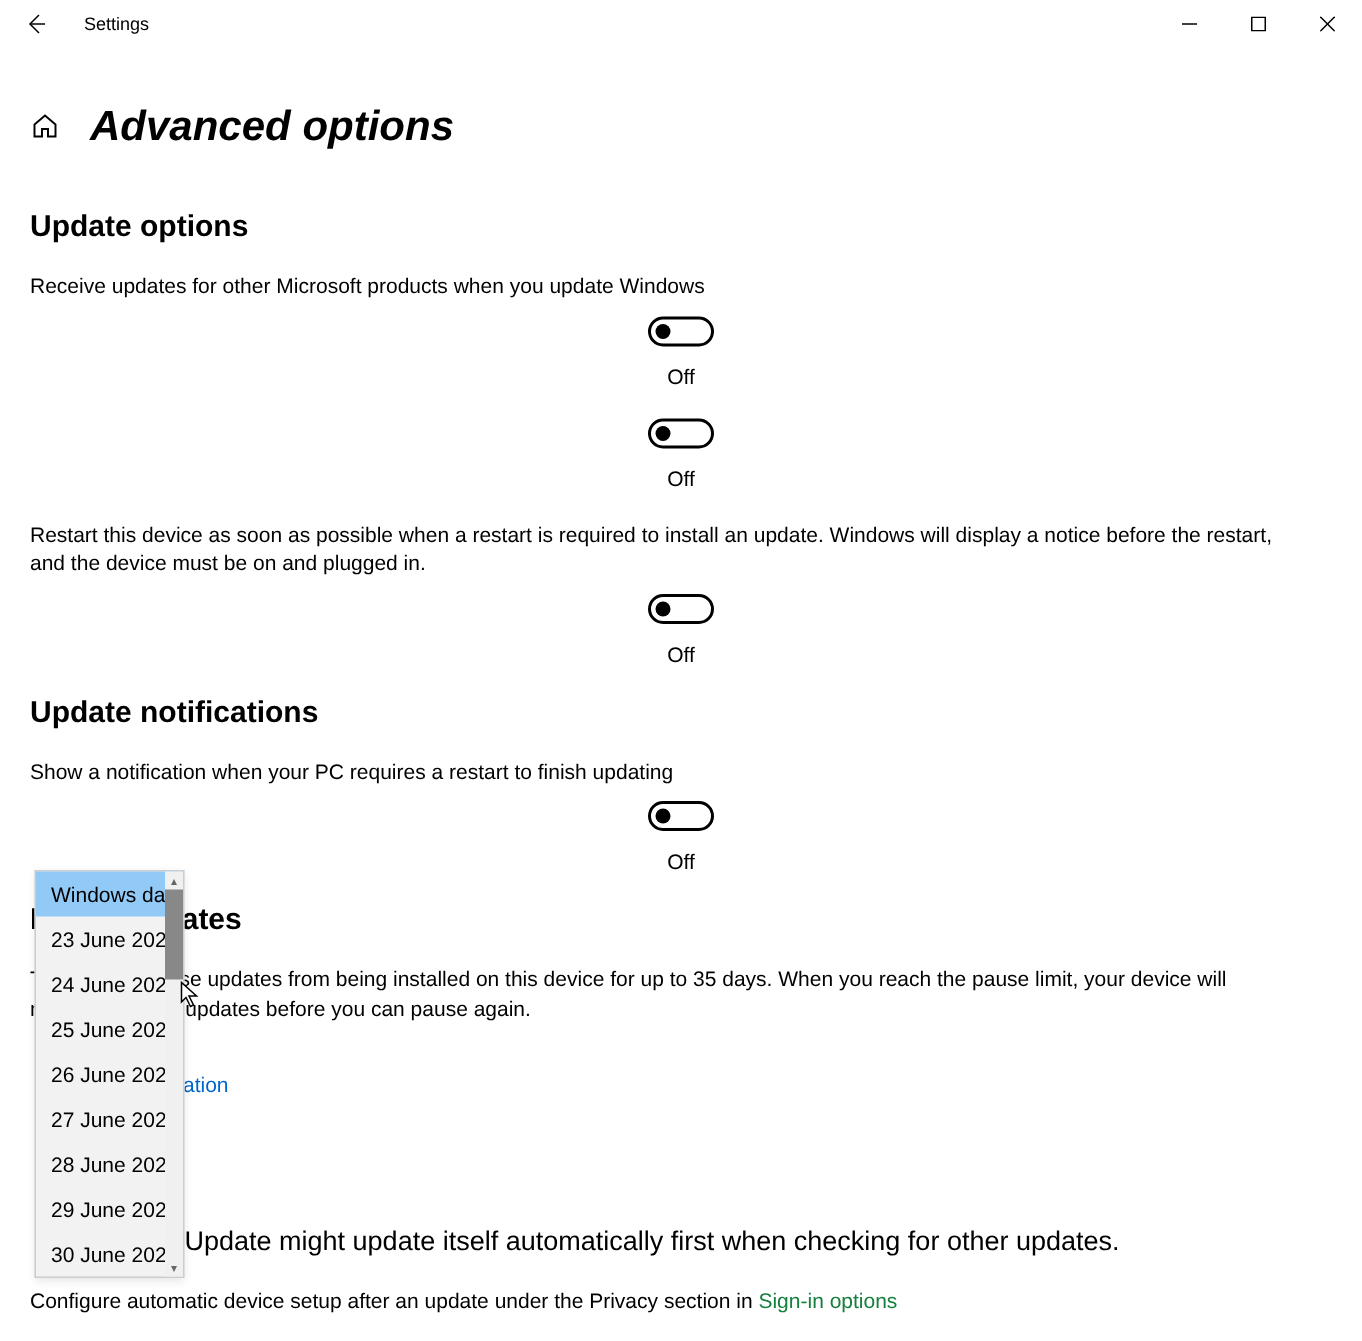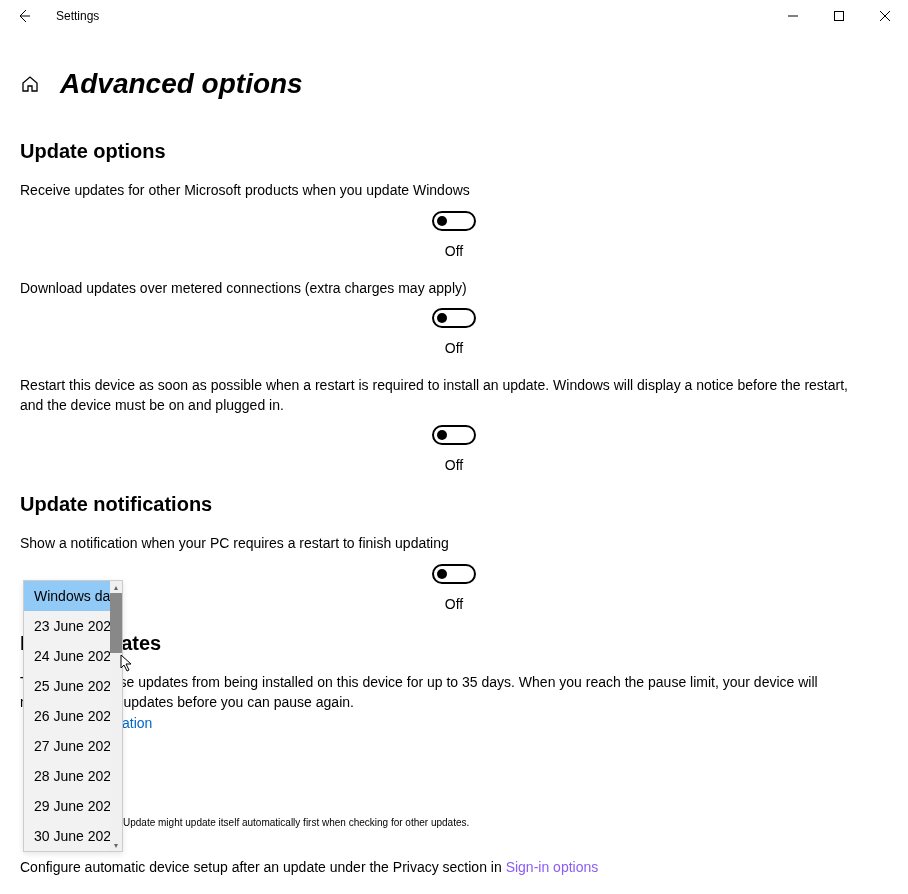--- a/index.html
+++ b/index.html
@@ -114,21 +114,21 @@
     }
     .section-gap {
     }
     .pause-desc {
       font-size: 14px;
       line-height: 1.4;
       max-width: 820px;
       margin-bottom: 14px;
     }
     .link-text {
-      color: #8b5cf6;
+      color: #15803d;
       font-size: 14px;
       cursor: pointer;
     }
     .dropdown {
       position: absolute;
       left: 23px;
       top: 580px;
       width: 100px;
       background: #f2f2f2;
       border: 1px solid #ccc;
@@ -186,21 +186,21 @@
       left: 122px;
       top: 715px;
       color: #0066cc;
       font-size: 14px;
       z-index: 50;
     }
     .partial-text-1 {
       position: absolute;
       left: 123px;
       top: 817px;
-      font-size: 10px;
+      font-size: 18px;
       z-index: 50;
     }
     .partial-text-2 {
       position: absolute;
       left: 20px;
       top: 859px;
       font-size: 14px;
       z-index: 50;
     }
   </style>
@@ -251,21 +251,20 @@
     <div class="option-label">Receive updates for other Microsoft products when you update Windows</div>
     <div class="toggle-row">
       <div class="toggle">
           <div class="toggle-knob"></div>
         </div>
       <span class="toggle-state">Off</span>
     </div>
   </div>
 
   <div class="option-group">
-    <div class="option-label">Download updates over metered connections (extra charges may apply)</div>
     <div class="toggle-row">
       <div class="toggle">
           <div class="toggle-knob"></div>
         </div>
       <span class="toggle-state">Off</span>
     </div>
   </div>
 
   <div class="option-group">
     <div class="option-label">Restart this device as soon as possible when a restart is required to install an update. Windows will display a notice before the restart, and the device must be on and plugged in.</div>

